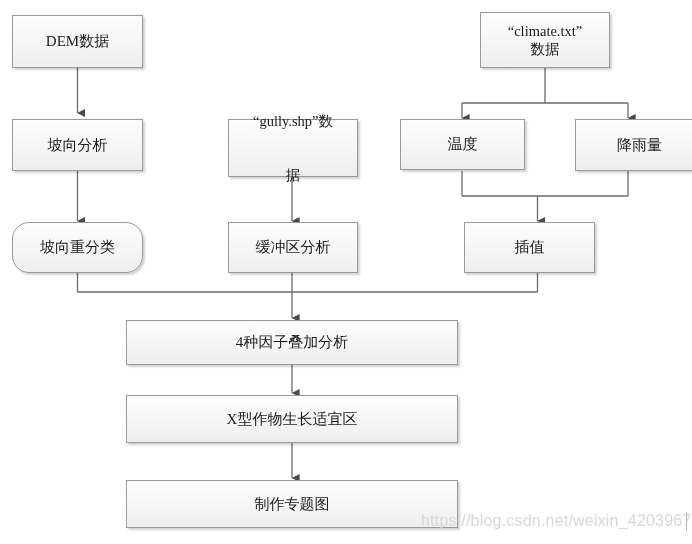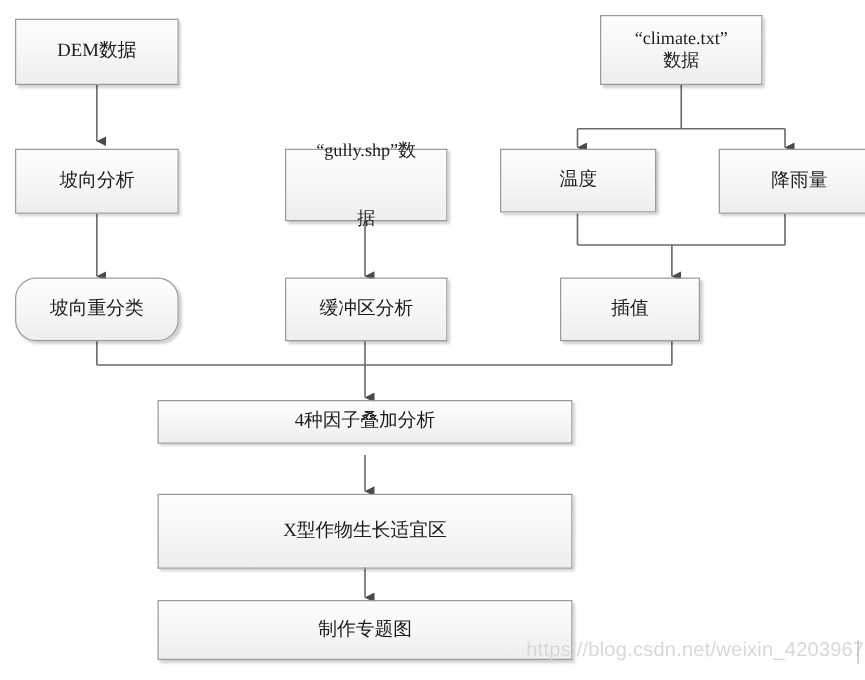--- a/index.html
+++ b/index.html
@@ -132,29 +132,29 @@
   </div>
 
   <div class="node" style="left:12px; top:222px; width:131px; height:51px;border-radius:17px;">
     <span class="txt">坡向重分类</span>
   </div>
 
   <div class="node" style="left:228px; top:222px; width:130px; height:51px;justify-content:flex-end;">
     <span class="txt">缓冲区分析</span>
   </div>
 
-  <div class="node" style="left:448px; top:222px; width:112px; height:51px;">
+  <div class="node" style="left:464px; top:222px; width:131px; height:51px;">
     <span class="txt">插值</span>
   </div>
 
-  <div class="node" style="left:126px; top:320px; width:332px; height:35px;">
+  <div class="node" style="left:126px; top:320px; width:332px; height:45px;">
     <span class="txt">4种因子叠加分析</span>
   </div>
 
-  <div class="node" style="left:126px; top:395px; width:332px; height:60px;">
+  <div class="node" style="left:126px; top:395px; width:332px; height:48px;">
     <span class="txt">X型作物生长适宜区</span>
   </div>
 
   <div class="node" style="left:126px; top:480px; width:332px; height:48px;">
     <span class="txt">制作专题图</span>
   </div>
 
   <div class="watermark">https://blog.csdn.net/weixin_42039675</div>
   <div class="wm-caret"></div>
 

